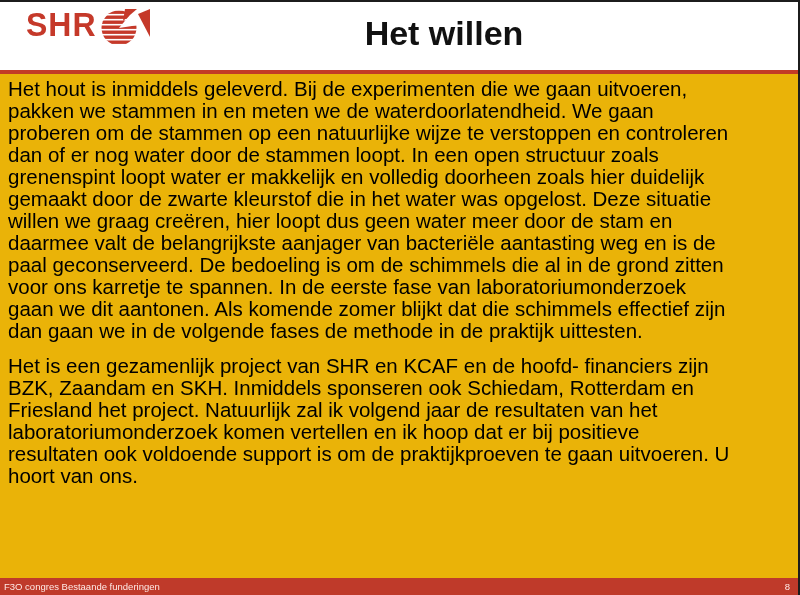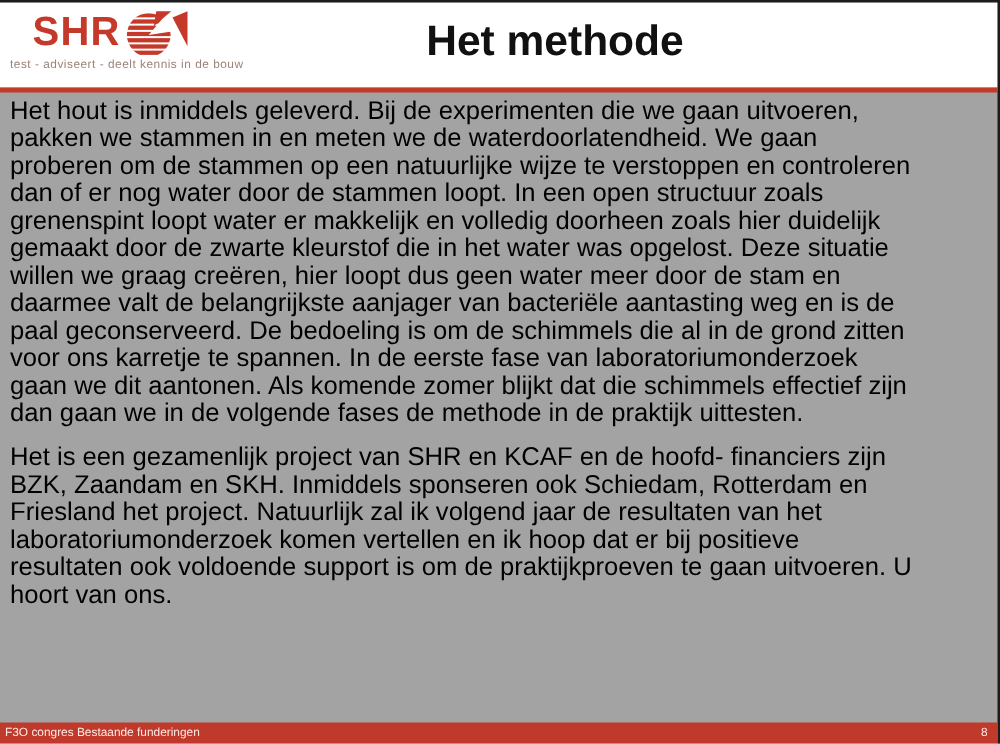--- a/index.html
+++ b/index.html
@@ -5,21 +5,21 @@
   :root{
     --accent-red:#c33b26;
     --footer-red:#bf3a2a;
     --logo-red:#c5392a;
     --tagline-gray:#9d8377;
   }
   html,body{margin:0;padding:0;background:#fff;}
   .slide{
     position:relative;
     width:800px;height:595px;
-    background:#a3a3a3;
+    background:#eab308;
     box-sizing:border-box;
     border-top:2px solid #1c1c1c;
     border-right:2px solid #1c1c1c;
     font-family:"Liberation Sans",sans-serif;
     overflow:hidden;
   }
   
   .header{position:absolute;top:0;left:0;right:0;height:68px;background:#fff;}
   .logo-block{position:absolute;top:5px;left:26px;display:flex;align-items:flex-start;}
   .logo-text{
@@ -88,22 +88,21 @@
           <rect class="red" x="0" y="17.5" width="38" height="3.4"></rect>
           <rect class="red" x="0" y="22.5" width="38" height="3.4"></rect>
           <rect class="red" x="0" y="27.5" width="38" height="3.4"></rect>
           <rect class="red" x="0" y="32.5" width="38" height="3.4"></rect>
         </g>
         <polygon class="white" points="18,20 33,2 44,16"></polygon>
         <polygon class="red" points="24,1 36,1 22,13"></polygon>
         <polygon class="red" points="37,6 49,1 49,29"></polygon>
       </svg>
     </div>
-    <div class="tagline">test - adviseert - deelt kennis in de bouw</div>
-    <div class="title">Het methode</div>
+    <div class="title">Het willen</div>
   </div>
 
   <div class="divider"></div>
 
   <div class="body-text">
     <p>Het hout is inmiddels geleverd. Bij de experimenten die we gaan uitvoeren,
 pakken we stammen in en meten we de waterdoorlatendheid.  We gaan
 proberen om de stammen op een natuurlijke wijze te verstoppen en controleren
 dan of er nog water door de stammen loopt. In een open structuur zoals
 grenenspint loopt water er makkelijk en volledig doorheen zoals hier duidelijk

